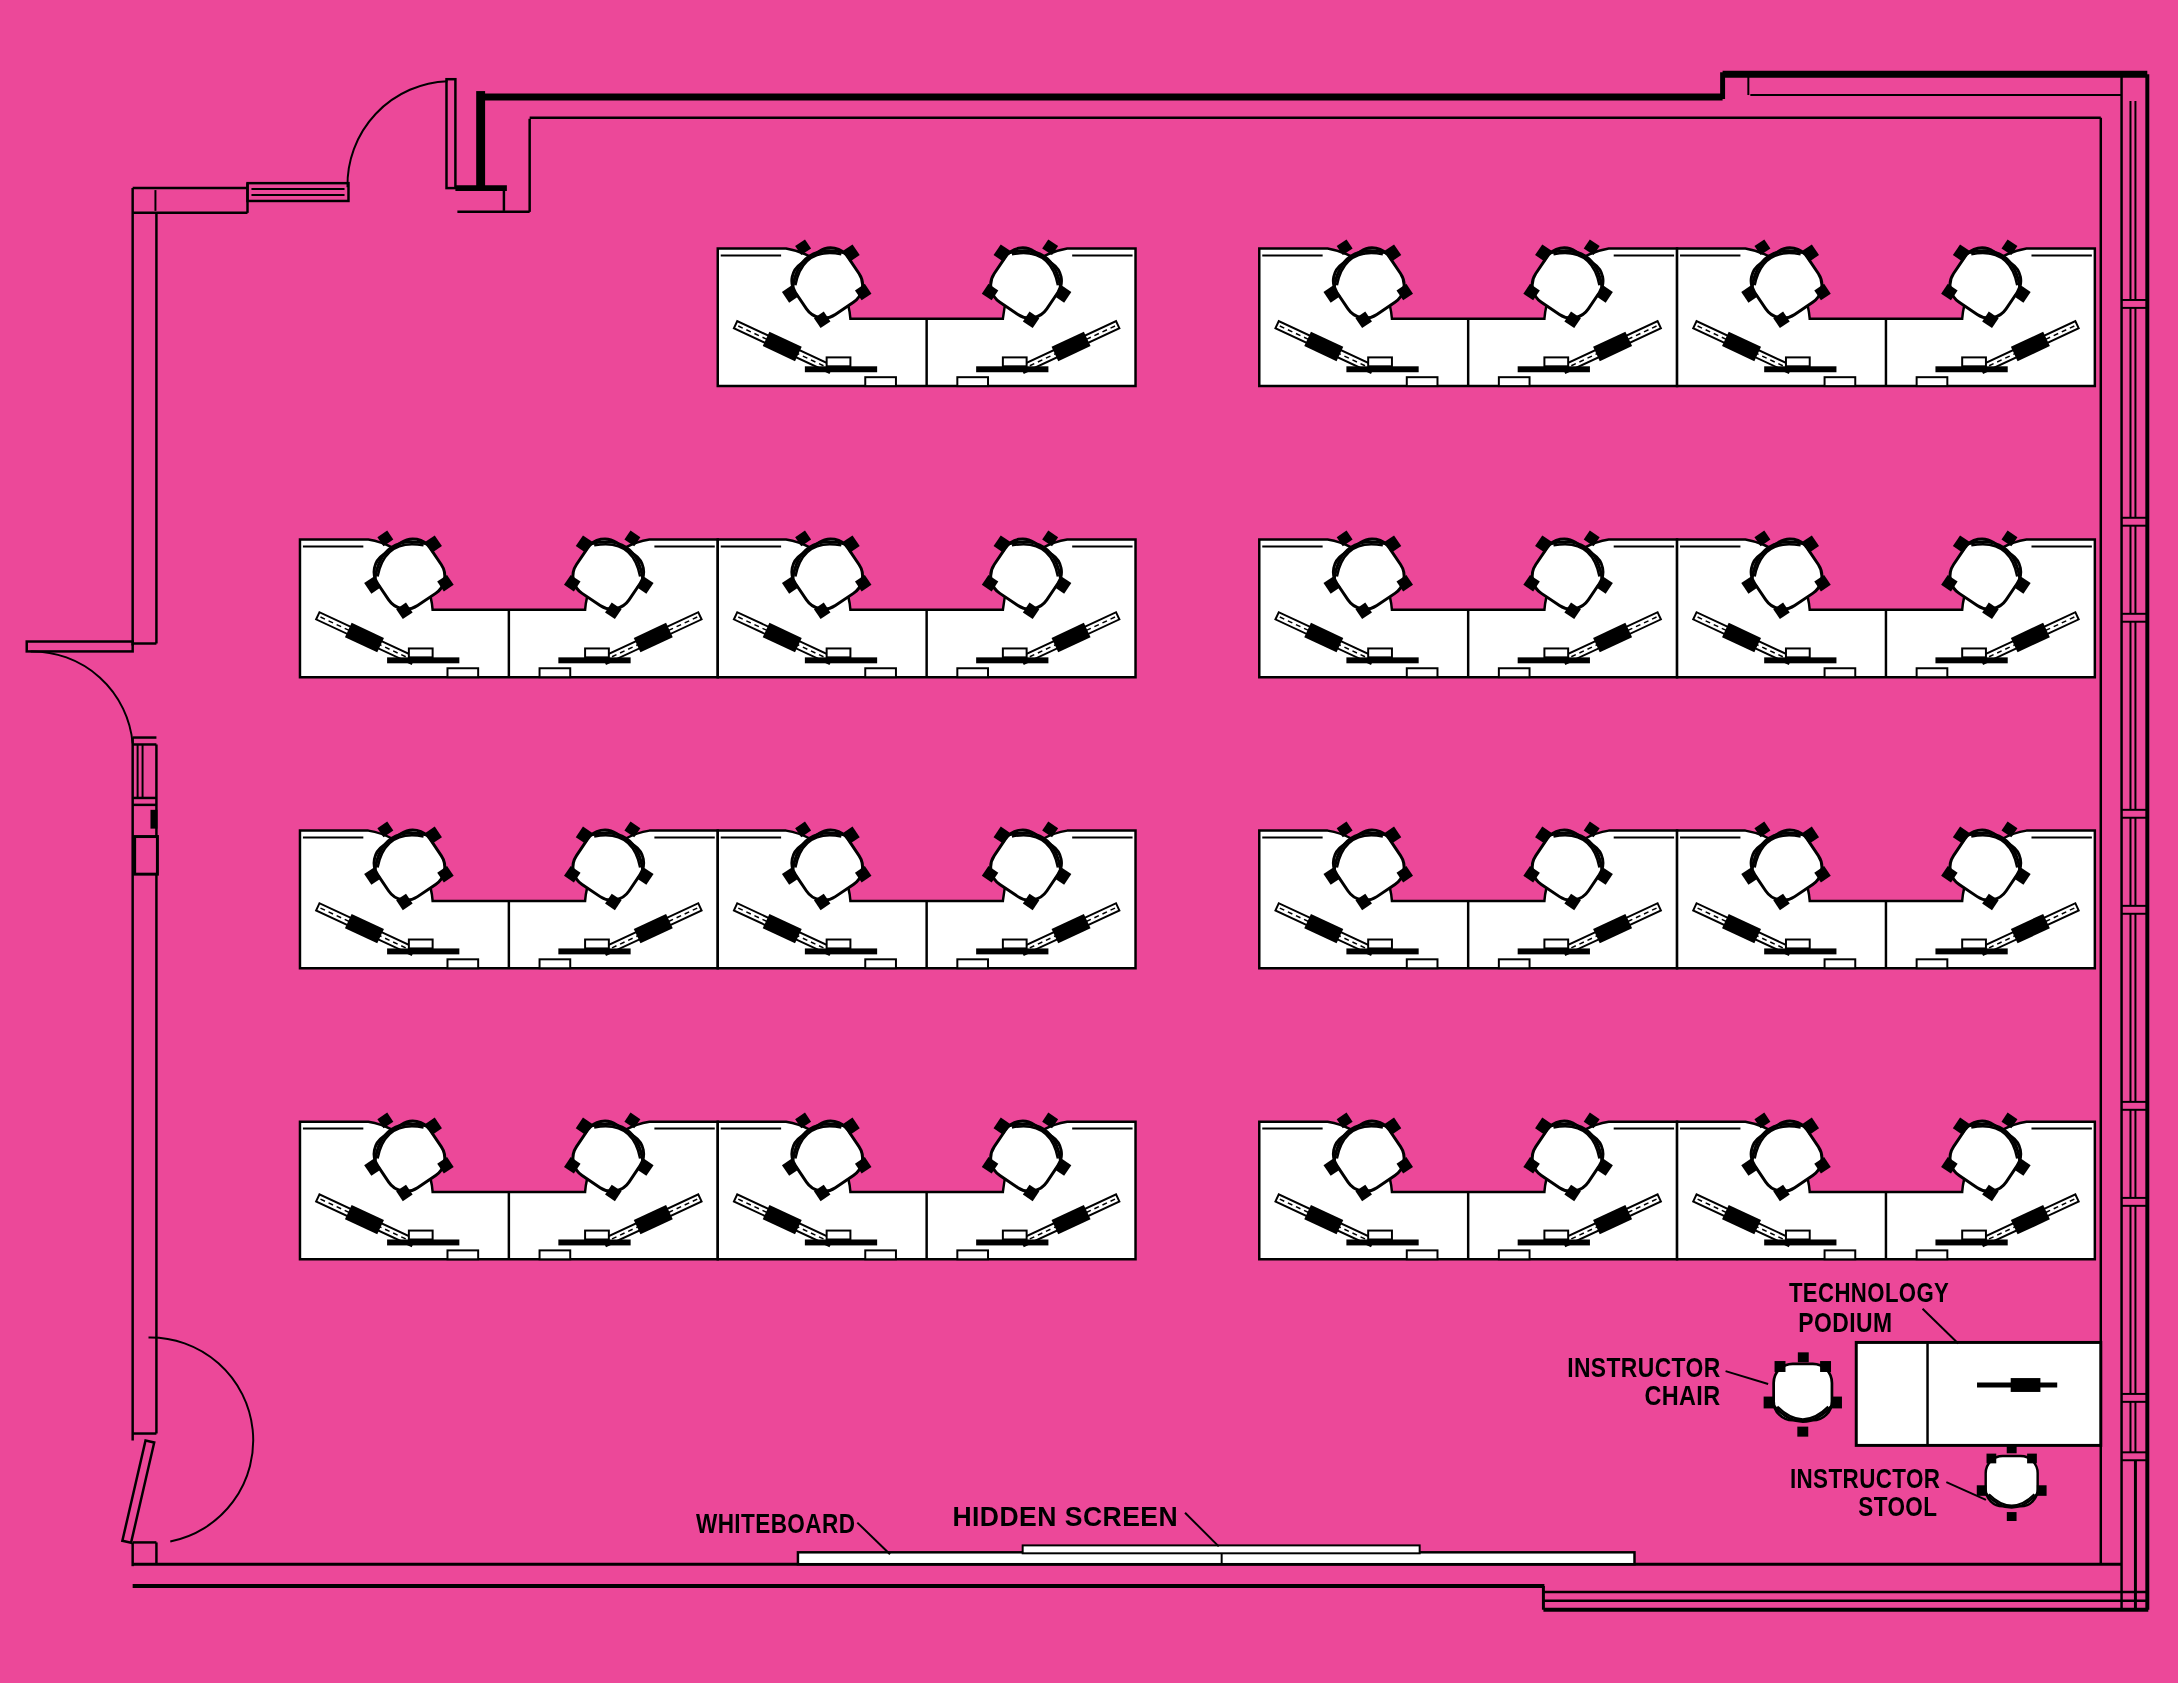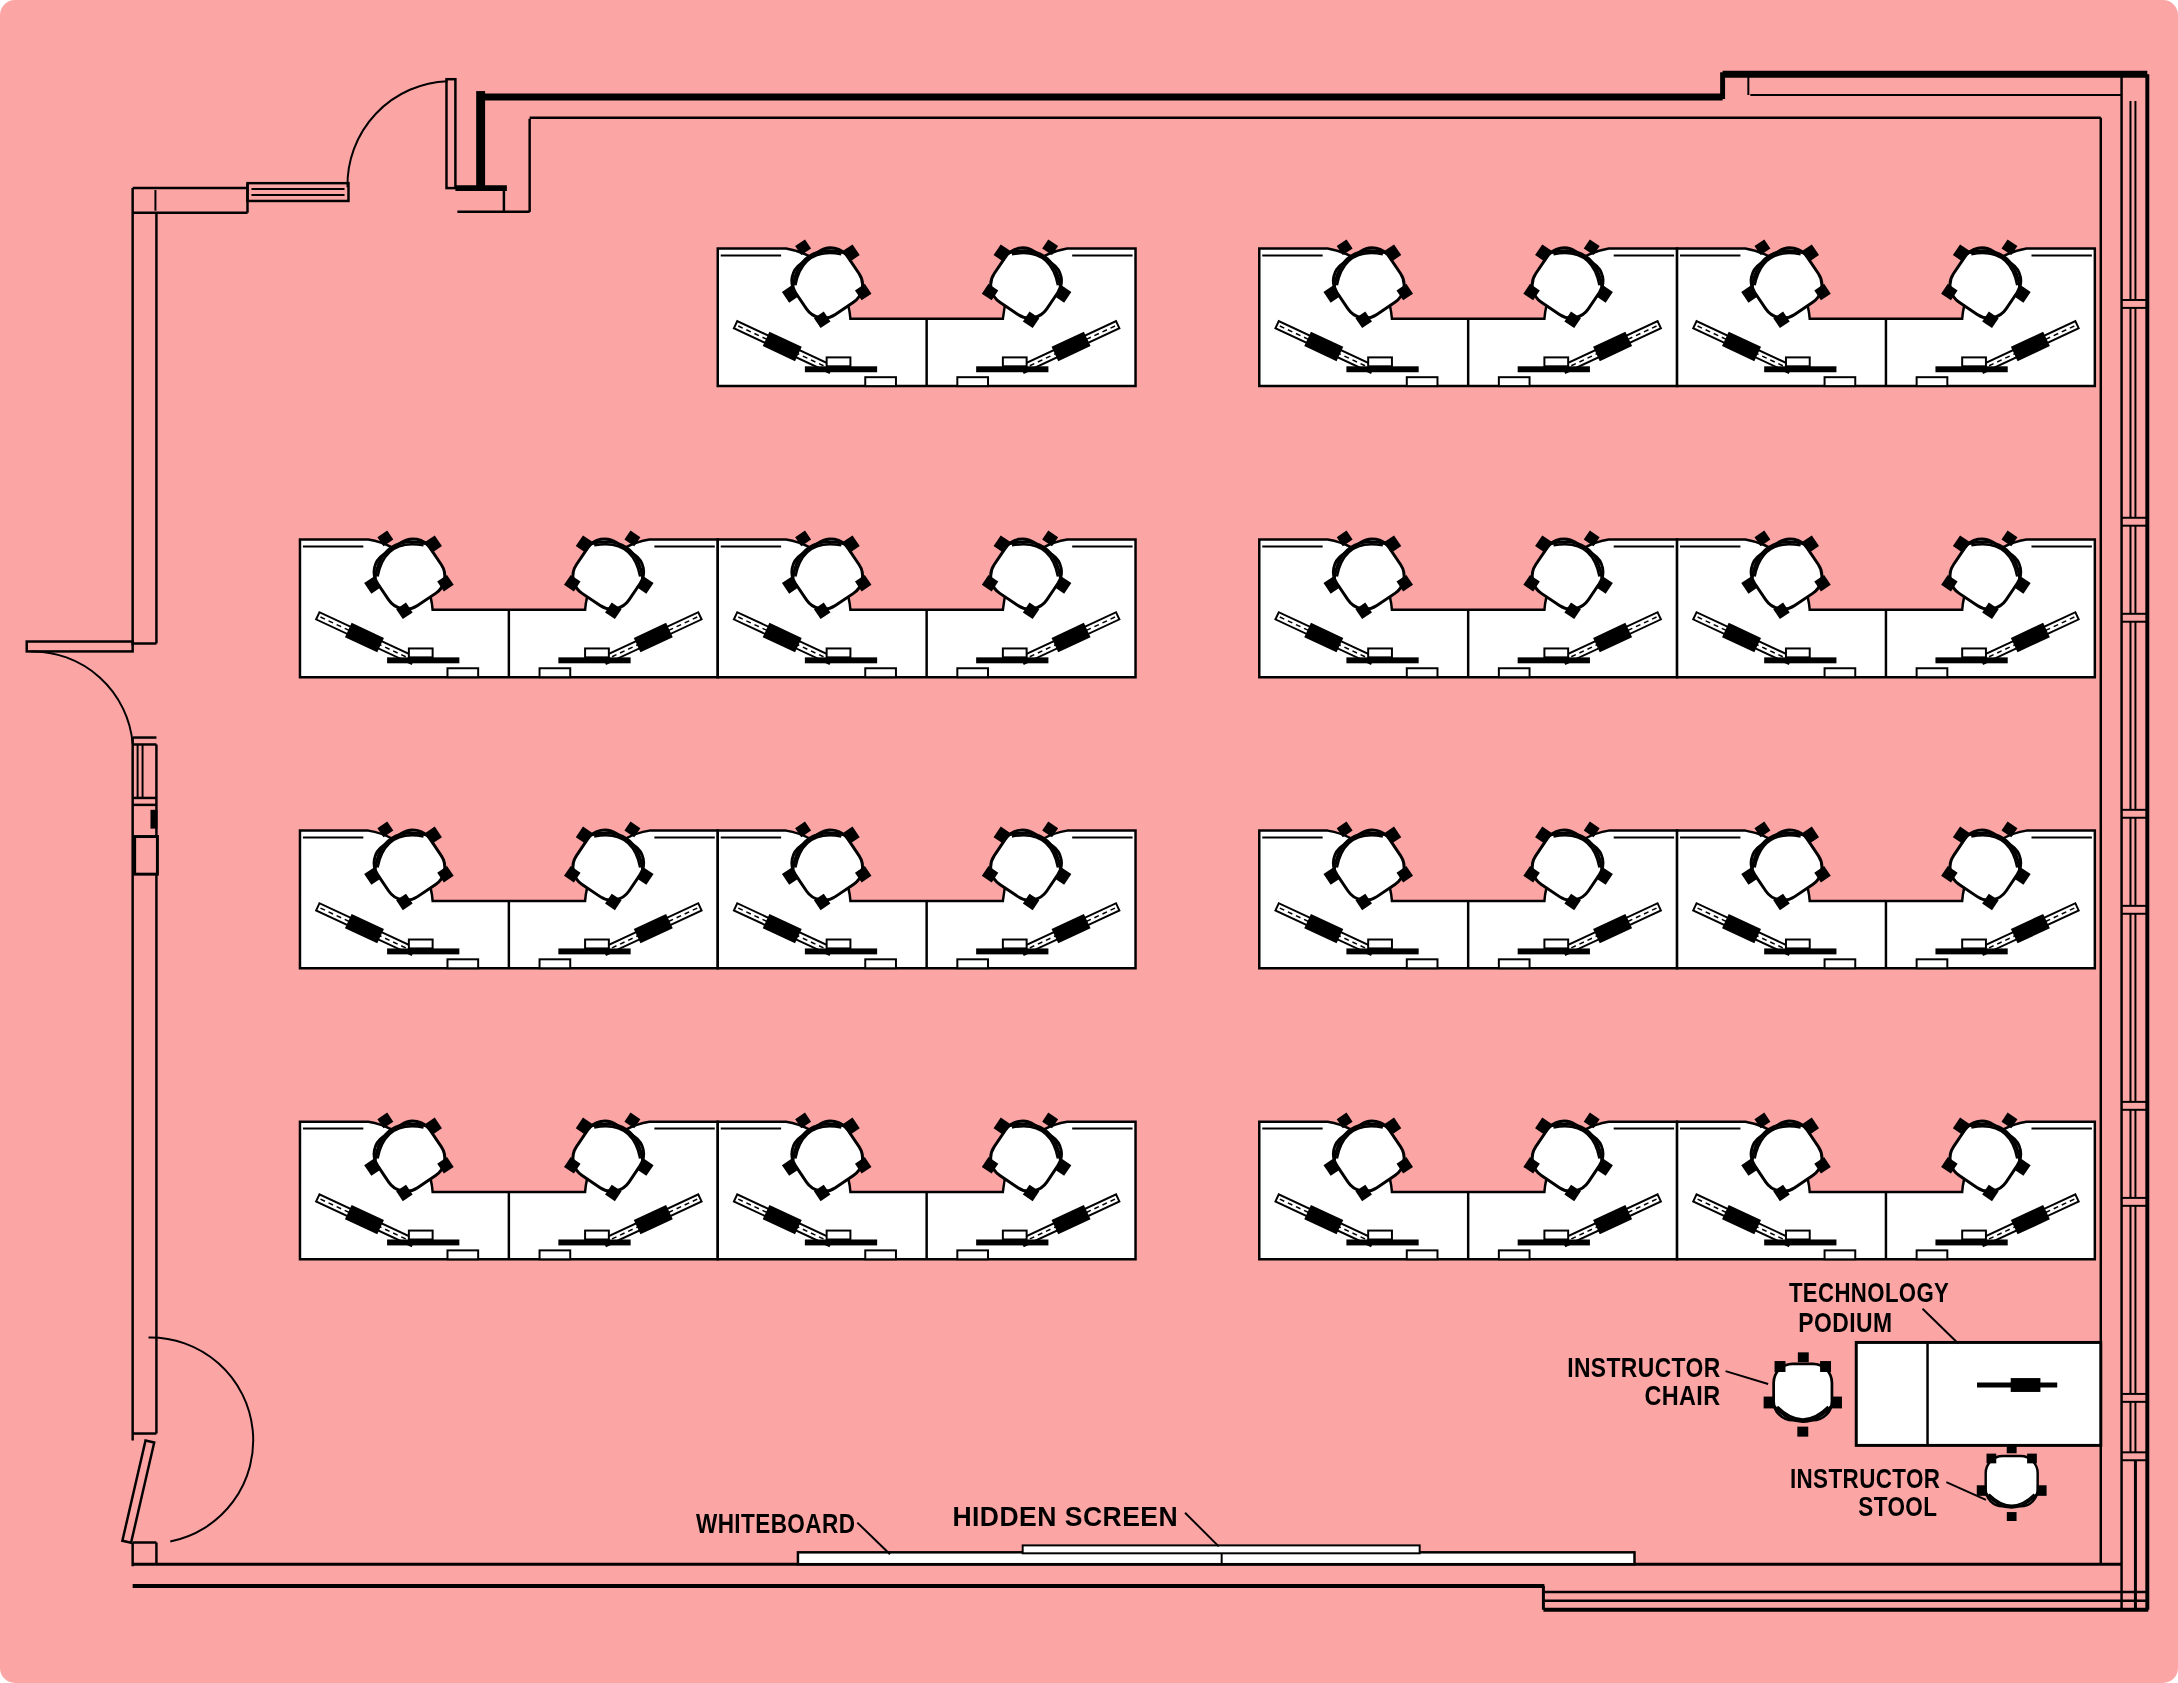--- a/index.html
+++ b/index.html
@@ -1,18 +1,18 @@
 <!DOCTYPE html>
 <html><head>
 <meta charset="utf-8">
 <title>Classroom Floor Plan</title>
 <style>
   html,body{margin:0;padding:0;background:#ffffff;}
-  .stage{position:relative;width:2178px;height:1683px;background:#fca5a5;overflow:hidden;
-         font-family:"Liberation Sans",sans-serif;border-radius:15px;}
+  .stage{position:relative;width:2178px;height:1683px;background:#ec4899;overflow:hidden;
+         font-family:"Liberation Sans",sans-serif;}
   svg{display:block;}
   #plan text{font-family:"Liberation Sans",sans-serif;font-weight:bold;fill:#000;stroke:none;letter-spacing:.5px;}
   #plan symbol{overflow:visible;}
 </style>
 </head>
 <body>
 
 <div class="stage">
   <svg id="plan" width="2178" height="1683" viewBox="0 0 2200 1700" xmlns="http://www.w3.org/2000/svg">
     <defs>

